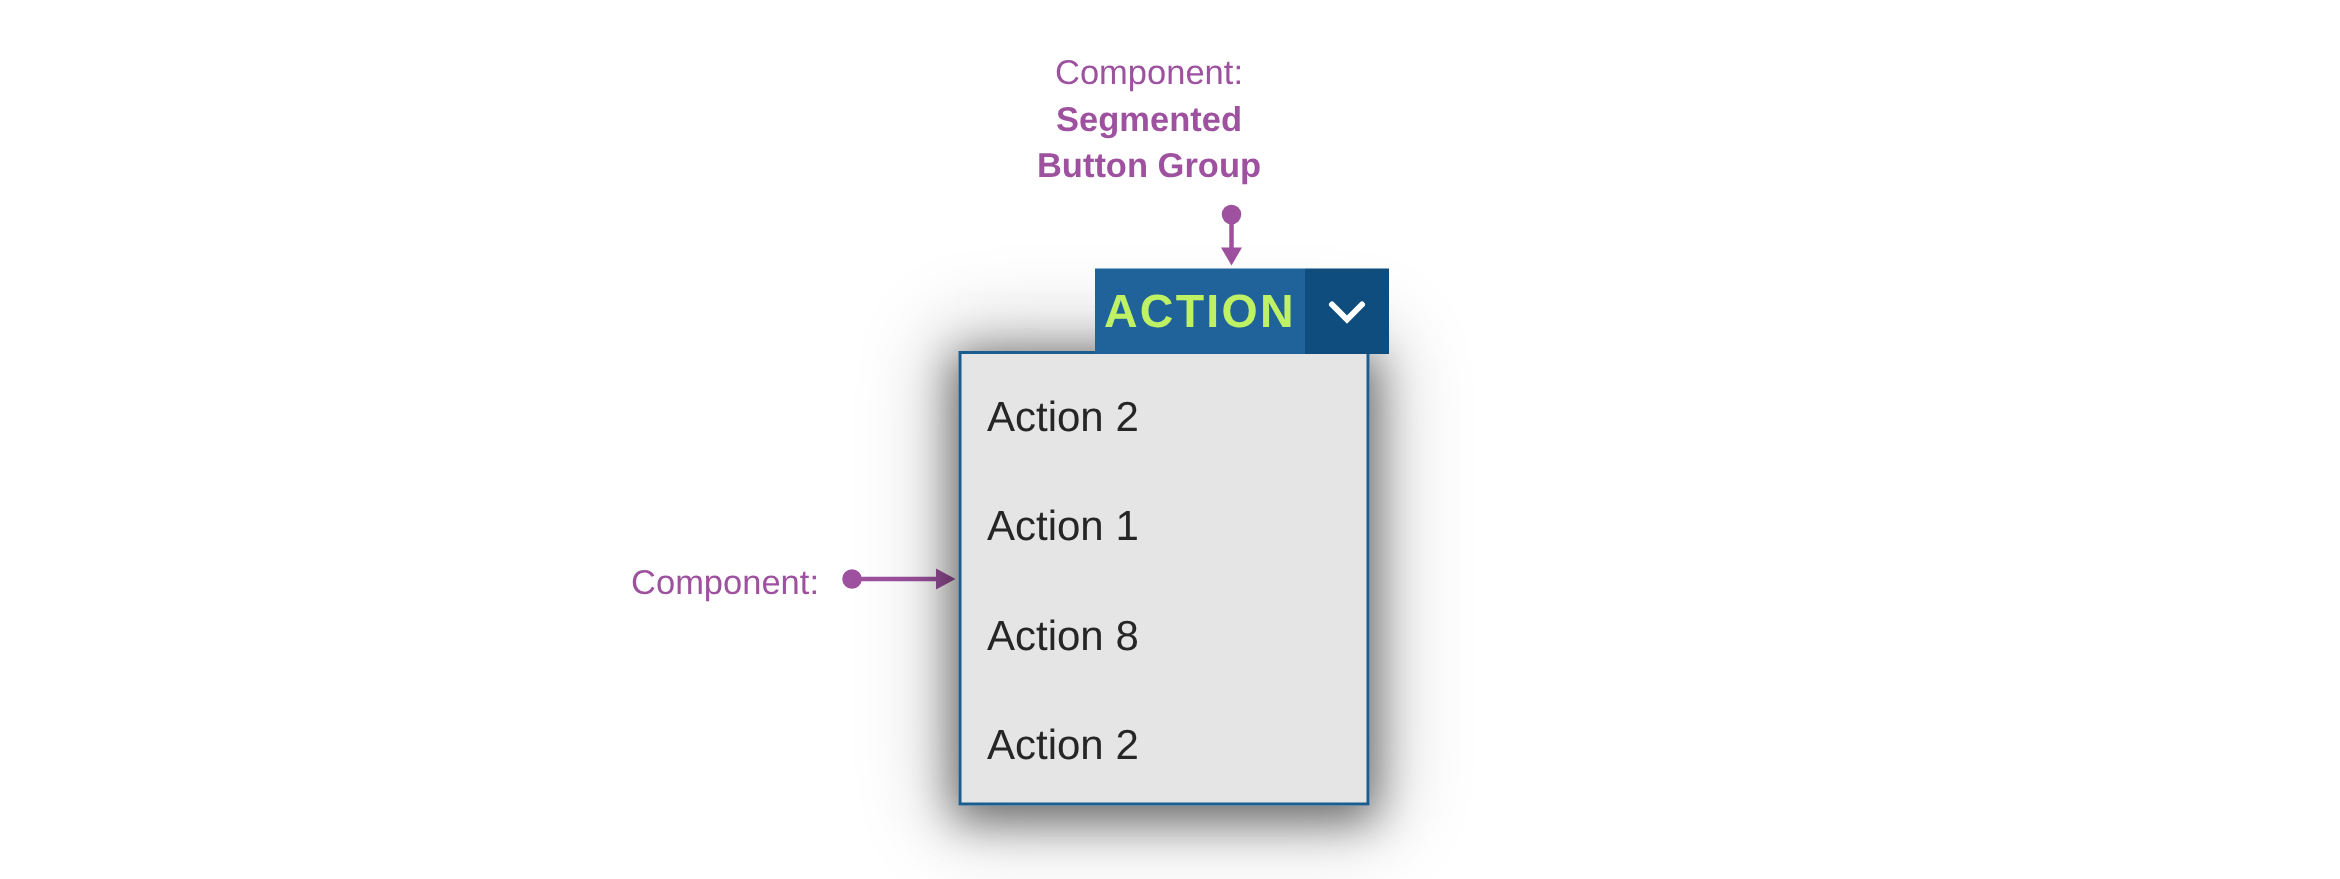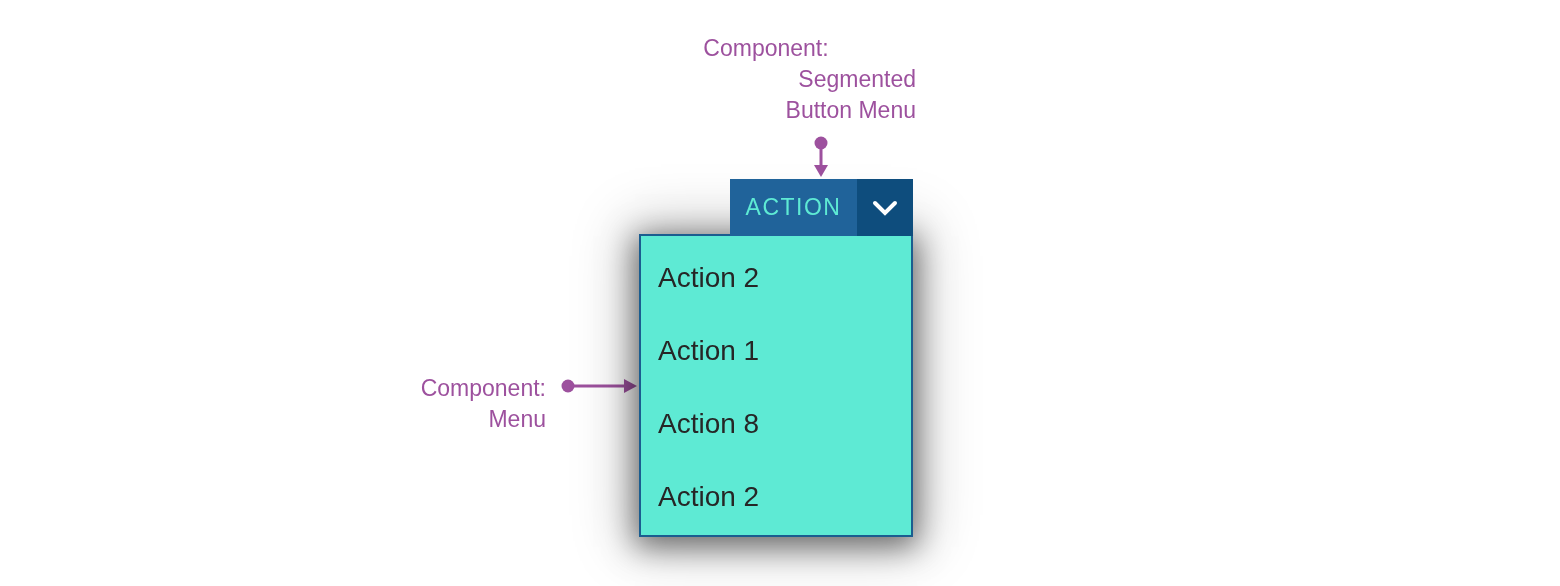--- a/index.html
+++ b/index.html
@@ -16,21 +16,21 @@
     overflow: hidden;
   }
 
   
   .annotation {
     position: absolute;
     color: var(--purple, #9d519e);
     font-size: 23px;
     line-height: 31px;
   }
-  .annotation .bold { font-weight: 400; text-align: right; }
+  .annotation .bold { font-weight: 700; }
   .annotation-top {
     left: 616px;
     top: 33px;
     width: 300px;
     text-align: center;
   }
   .annotation-left {
     left: 346px;
     top: 373px;
     width: 200px;
@@ -49,23 +49,23 @@
     left: 730px;
     top: 179px;
     width: 183px;
     height: 57px;
     display: flex;
     z-index: 3;
   }
   .btn-main {
     flex: 1 1 auto;
     background: var(--button-main, #20639a);
-    color: #5eead4;
-    font-size: 23px;
-    font-weight: 400;
+    color: #bef264;
+    font-size: 31px;
+    font-weight: 700;
     letter-spacing: 1.5px;
     display: flex;
     align-items: center;
     justify-content: center;
     border: none;
     cursor: pointer;
   }
   .btn-chevron {
     width: 56px;
     flex: 0 0 56px;
@@ -78,21 +78,21 @@
   }
 
   
   .menu {
     position: absolute;
     left: 639px;
     top: 234px;
     width: 274px;
     height: 303px;
     box-sizing: border-box;
-    background: #5eead4;
+    background: #e5e5e5;
     border: 2px solid var(--menu-border, #1b5d8f);
     box-shadow: 0 6px 28px 4px rgba(0,0,0,0.50), 0 0 55px 10px rgba(0,0,0,0.22);
     z-index: 2;
     padding-top: 5px;
   }
   .menu-item {
     height: 73px;
     display: flex;
     align-items: center;
     padding-left: 17px;
@@ -102,34 +102,33 @@
   }
 </style>
 </head>
 <body>
 
 <div class="canvas">
 
   <div class="annotation annotation-top">
     <div>Component:</div>
     <div class="bold">Segmented</div>
-    <div class="bold">Button Menu</div>
+    <div class="bold">Button Group</div>
   </div>
 
   <div class="annotation-arrow arrow-down-wrap">
     <svg width="24" height="44" viewBox="0 0 24 44">
       <circle cx="12" cy="8" r="6.5" fill="currentColor"></circle>
       <rect x="10.5" y="12" width="3" height="20" fill="currentColor"></rect>
       <polygon points="5,30 19,30 12,42" fill="currentColor"></polygon>
     </svg>
   </div>
 
   <div class="annotation annotation-left">
     <div>Component:</div>
-    <div class="bold">Menu</div>
   </div>
 
   <div class="annotation-arrow arrow-right-wrap">
     <svg width="80" height="20" viewBox="0 0 80 20">
       <circle cx="8" cy="10" r="6.5" fill="currentColor"></circle>
       <rect x="12" y="8.5" width="52" height="3" fill="currentColor"></rect>
       <polygon points="64,3 64,17 77,10" fill="currentColor"></polygon>
     </svg>
   </div>
 

